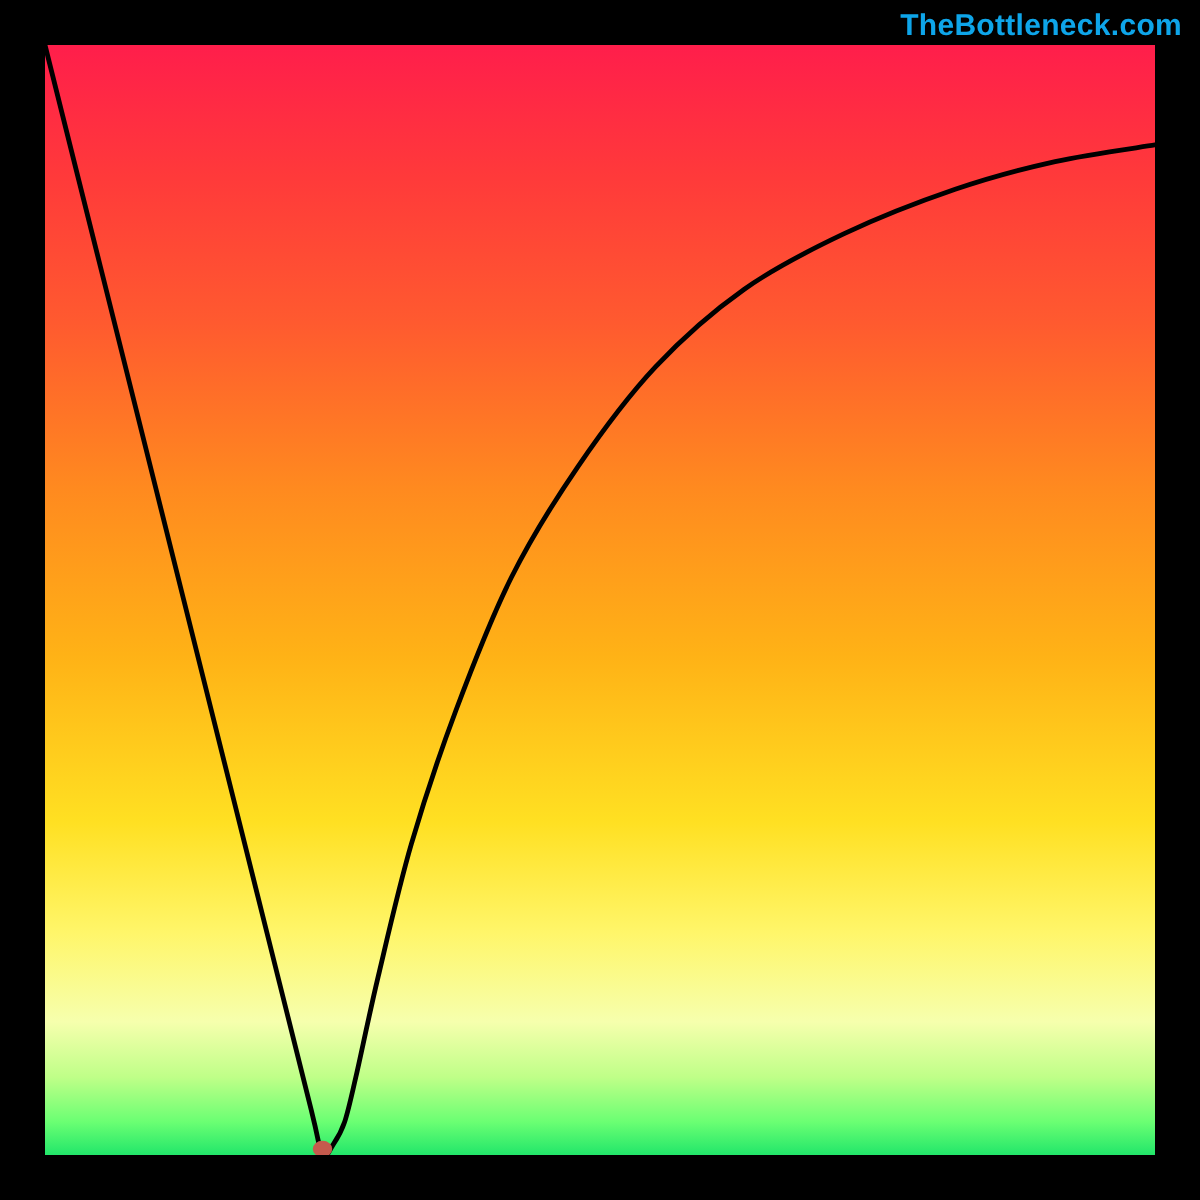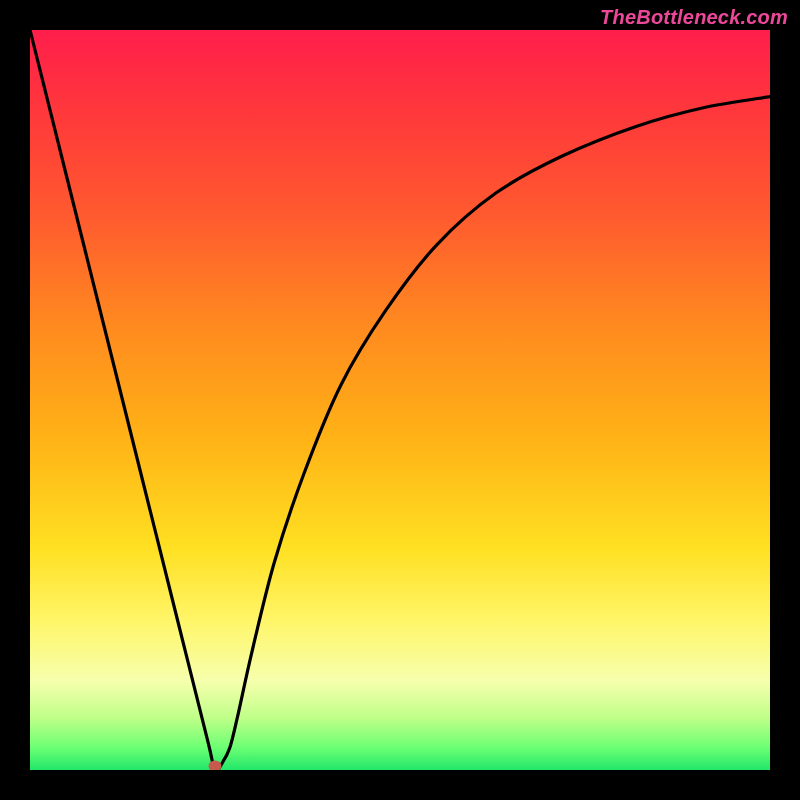--- a/index.html
+++ b/index.html
@@ -14,26 +14,25 @@
   .frame {
     position: relative;
     width: 800px;
     height: 800px;
     background: #000;
   }
   .watermark {
     position: absolute;
     top: 6px;
     right: 12px;
-    color: #ec4899;
+    color: #0ea5e9;
     font-size: 20px;
     font-weight: 600;
     letter-spacing: 0.2px;
     user-select: none;
-    font-style: italic;
   }
   .plot-area {
     position: absolute;
     left: 30px;
     top: 30px;
     width: 740px;
     height: 740px;
     overflow: hidden;
     
     background: linear-gradient(

